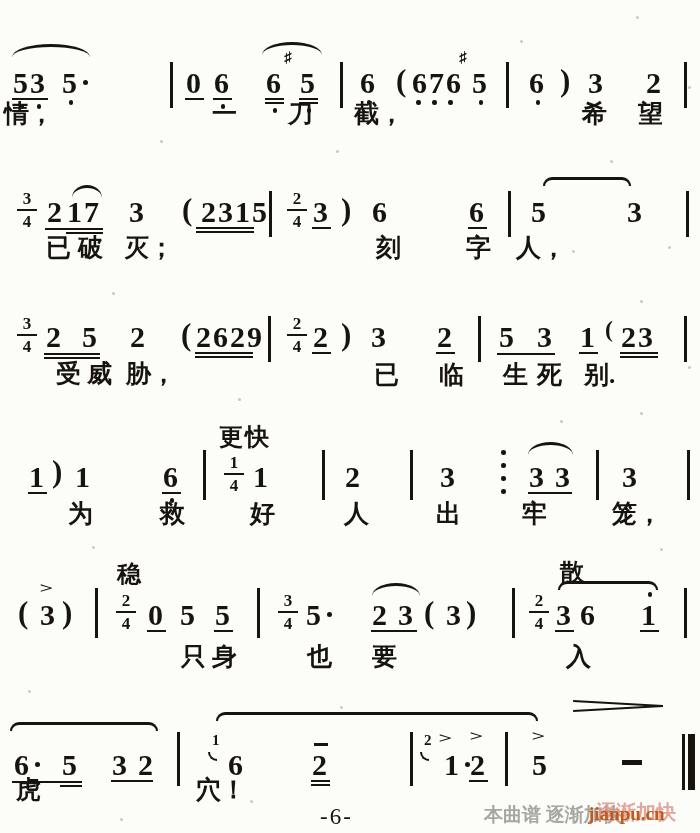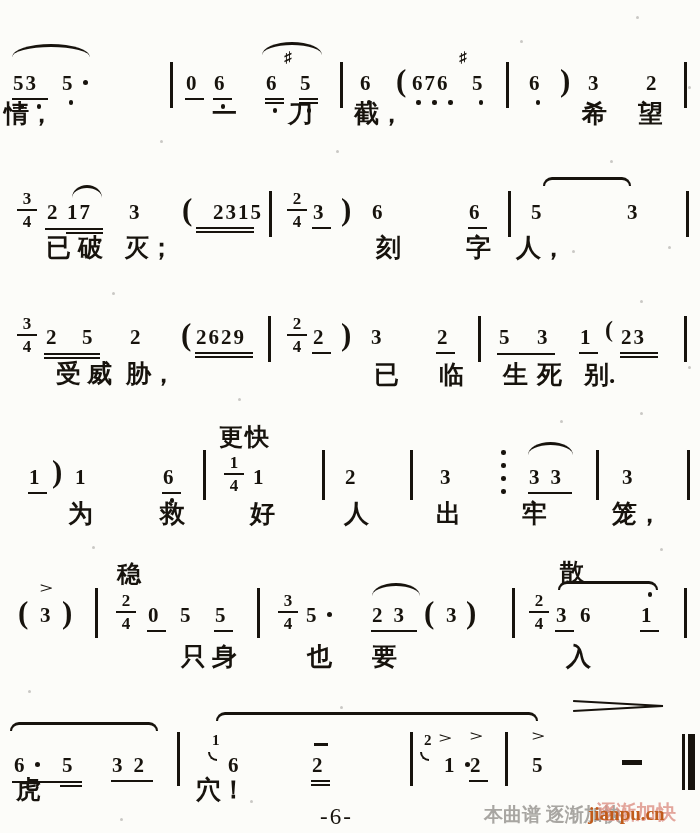--- a/index.html
+++ b/index.html
@@ -1,20 +1,20 @@
 <!DOCTYPE html>
 <html><head>
 <meta charset="utf-8">
 <style>
   html,body{margin:0;padding:0;background:#e8e8e6}
   #pg{position:relative;width:700px;height:833px;overflow:hidden;
       font-family:"Liberation Serif","DejaVu Serif",serif}
   #score{position:absolute;left:0;top:0;width:700px;height:833px}
   #score div{position:absolute;box-sizing:border-box}
-  .note{font-size:21px;line-height:30px;font-weight:700;letter-spacing:2px;white-space:pre}
+  .note{font-size:30px;line-height:30px;font-weight:700;letter-spacing:2px;white-space:pre}
   .note.sp{letter-spacing:11px}
   .lyric{font-size:25px;line-height:28px;font-weight:700;white-space:pre}
   .bar{width:2.6px;background:currentColor}
   .bar.thick{width:7px}
   .dot{border-radius:50%;background:currentColor;width:4.5px;height:4.5px}
   .uline{height:2.4px;background:currentColor}
   .slur-arc{height:13px;border-top:3px solid currentColor;border-radius:50% 50% 0 0/100% 100% 0 0}
   .slur-br{height:9px;border:solid currentColor;border-width:3px 2.5px 0 2.5px;border-radius:9px 9px 0 0}
   .timesig{width:30px;text-align:center;font-weight:700;font-size:17px;line-height:17px}
   .ts-line{position:static!important;width:20px;height:2.5px;background:currentColor;margin:1.5px auto}
@@ -93,21 +93,21 @@
         <div class="ts-line"></div>
         <div class="ts-d">4</div>
       </div>
       <div class="note" style="left: 47px; top: 197px;">2</div>
       <div class="slur-arc" style="left: 72px; top: 185px; width: 30px;"></div>
       <div class="note" style="left: 67px; top: 197px;">17</div>
       <div class="uline" style="left: 45px; top: 228px; width: 58px;"></div>
       <div class="uline" style="left: 66px; top: 232px; width: 37px;"></div>
       <div class="note" style="left: 129px; top: 197px;">3</div>
       <div class="paren" style="left: 182px; top: 193px;">(</div>
-      <div class="note" style="left: 213px; top: 197px;">2315</div>
+      <div class="note" style="left: 201px; top: 197px;">2315</div>
       <div class="uline" style="left: 196px; top: 227px; width: 58px;"></div>
       <div class="uline" style="left: 196px; top: 231px; width: 58px;"></div>
       <div class="bar" style="left: 269px; top: 191px; height: 46px;"></div>
       <div class="timesig" style="left: 282px; top: 190px;">
         <div class="ts-n">2</div>
         <div class="ts-line"></div>
         <div class="ts-d">4</div>
       </div>
       <div class="note" style="left: 313px; top: 197px;">3</div>
       <div class="uline" style="left: 312px; top: 227px; width: 19px;"></div>

